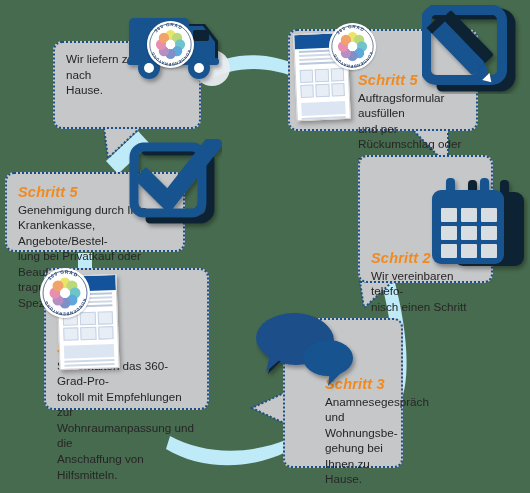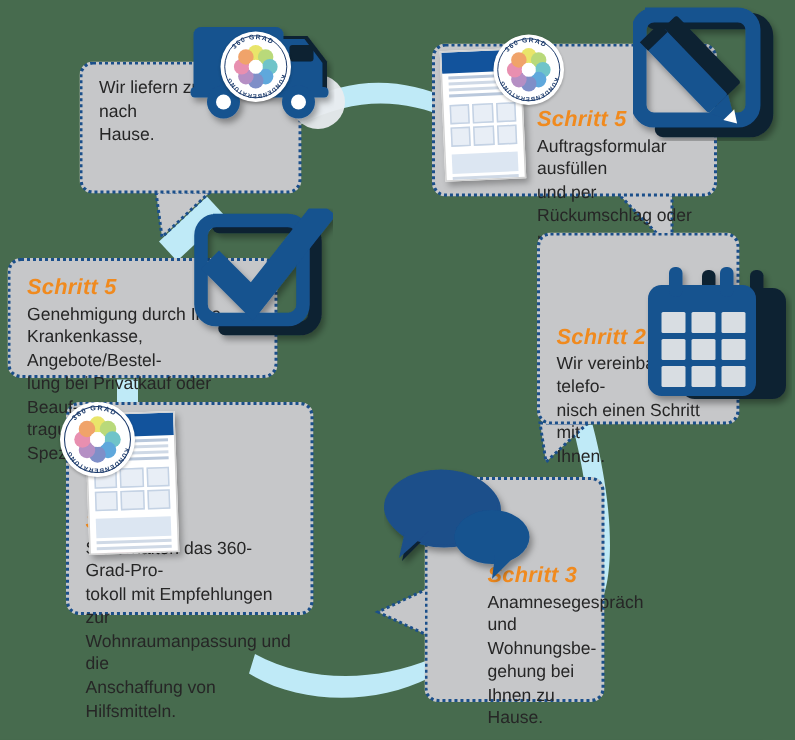--- a/index.html
+++ b/index.html
@@ -53,21 +53,21 @@
   }
 
   
   #box-6 { left: 53px;  top: 41px;  width: 148px; height: 88px; }
   #box-6 .step-title { margin-top: 14px; }
 
   #box-1 { left: 288px; top: 29px;  width: 190px; height: 102px; padding-left: 68px; }
   #box-1 .step-title { margin-top: 33px; }
 
   #box-2 { left: 358px; top: 155px; width: 135px; height: 128px; }
-  #box-2 .step-title { margin-top: 52px; }
+  #box-2 .step-title { margin-top: 85px; }
 
   #box-3 { left: 283px; top: 318px; width: 120px; height: 150px; padding-left: 40px; }
   #box-3 .step-title { margin-top: 48px; }
 
   #box-4 { left: 44px;  top: 268px; width: 165px; height: 142px; }
   #box-4 .step-title { margin-top: 62px; }
 
   #box-5 { left: 5px;   top: 172px; width: 180px; height: 80px; }
   #box-5 .step-title { margin-top: 2px; }
 

